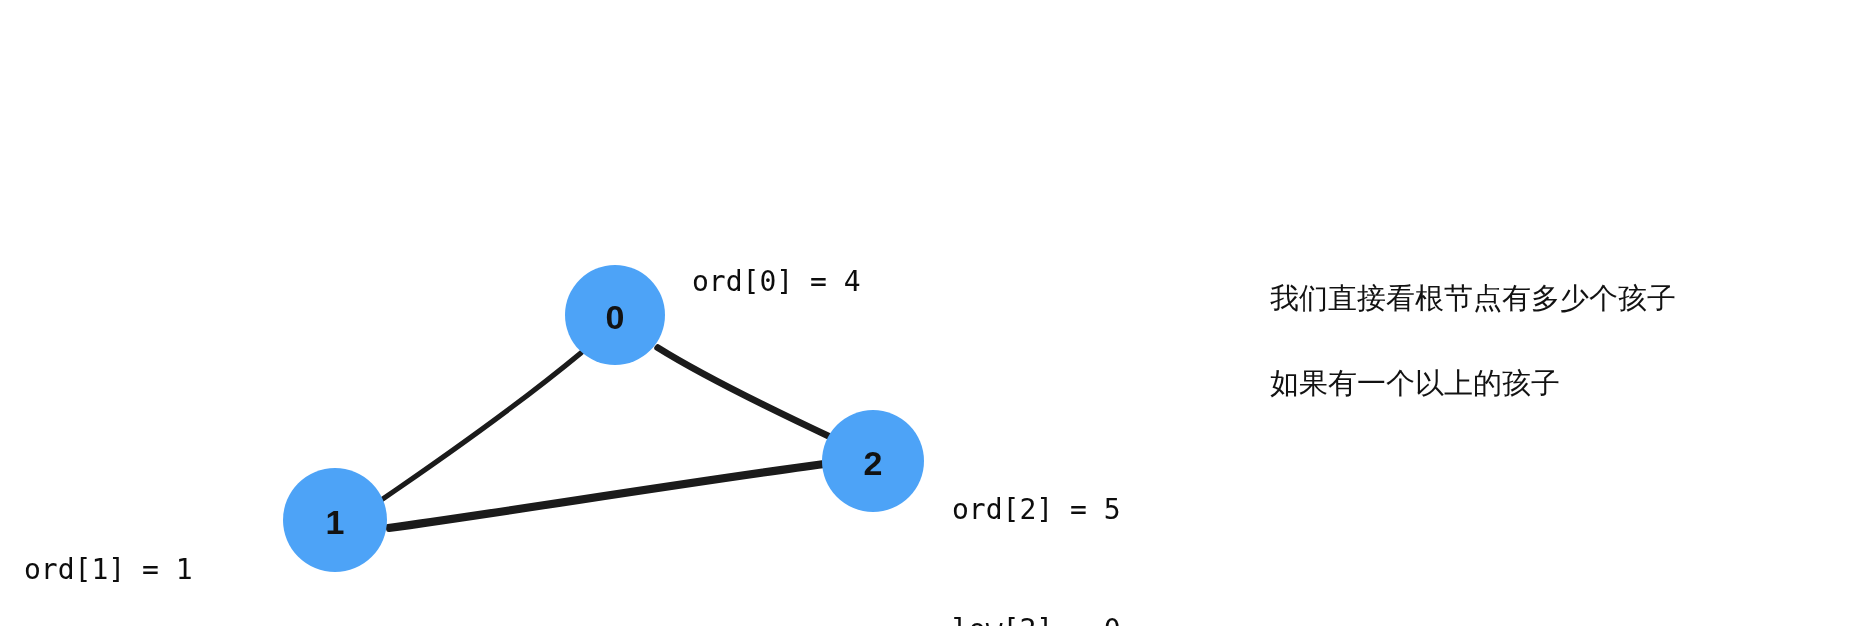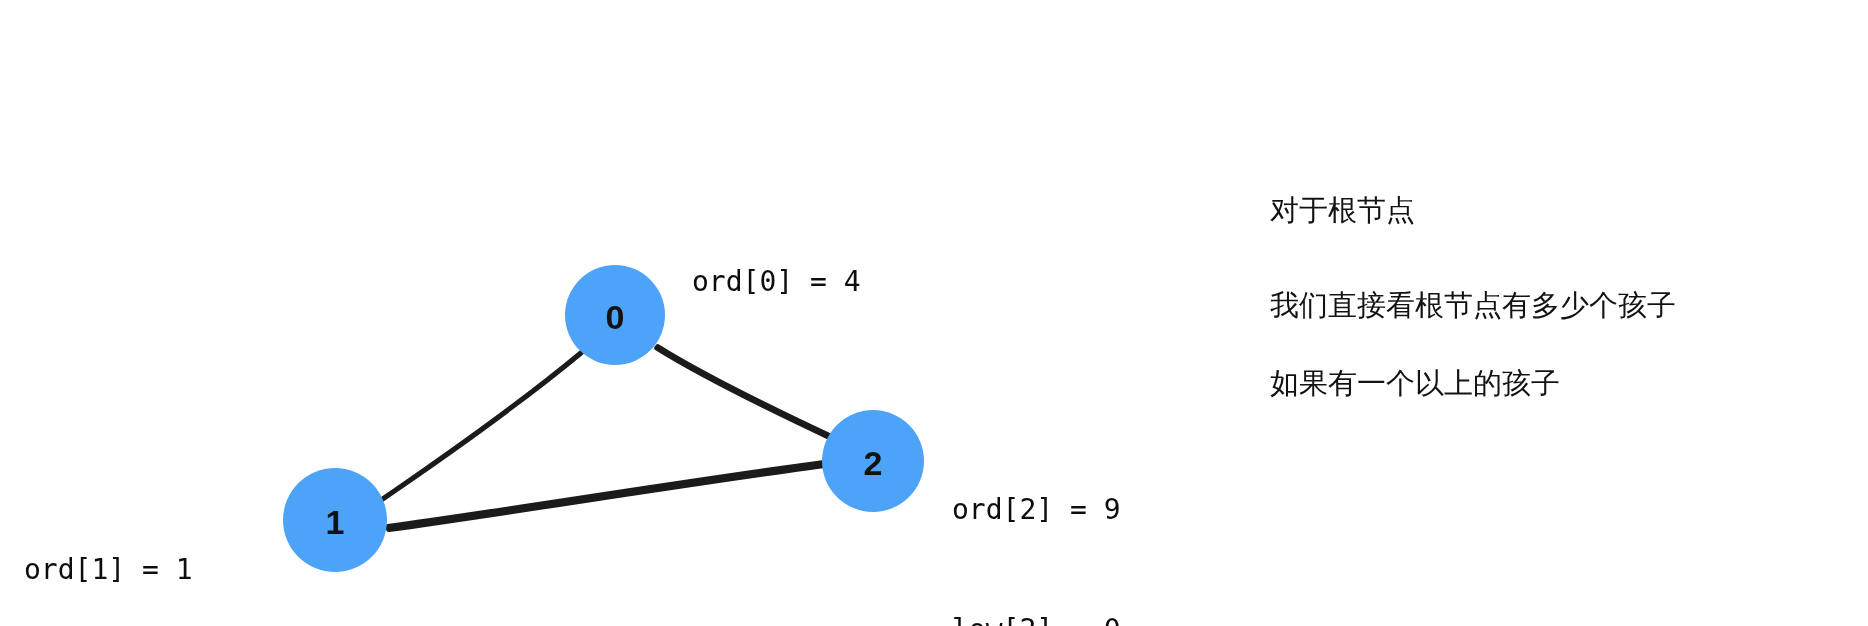--- a/index.html
+++ b/index.html
@@ -105,24 +105,23 @@
   <div class="var-label" style="left:692px; top:182px;">
     <span class="var-line">ord[0] = 4</span>
   </div>
 
   <div class="var-label" style="left:24px; top:470px;">
     <span class="var-line">ord[1] = 1</span>
     
   </div>
 
   <div class="var-label" style="left:952px; top:410px;">
-    <span class="var-line">ord[2] = 9</span>
+    <span class="var-line">ord[2] = 5</span>
     <span class="var-line">low[2] = 0</span>
   </div>
 
-  <div class="note-line" style="left:1270px; top:193px;">对于根节点</div>
 
-  <div class="note-line" style="left:1270px; top:288px;">我们直接看根节点有多少个孩子</div>
+  <div class="note-line" style="left:1270px; top:281px;">我们直接看根节点有多少个孩子</div>
 
   <div class="note-line" style="left:1270px; top:366px;">如果有一个以上的孩子</div>
 
 
 </div>
 
 </body></html>

